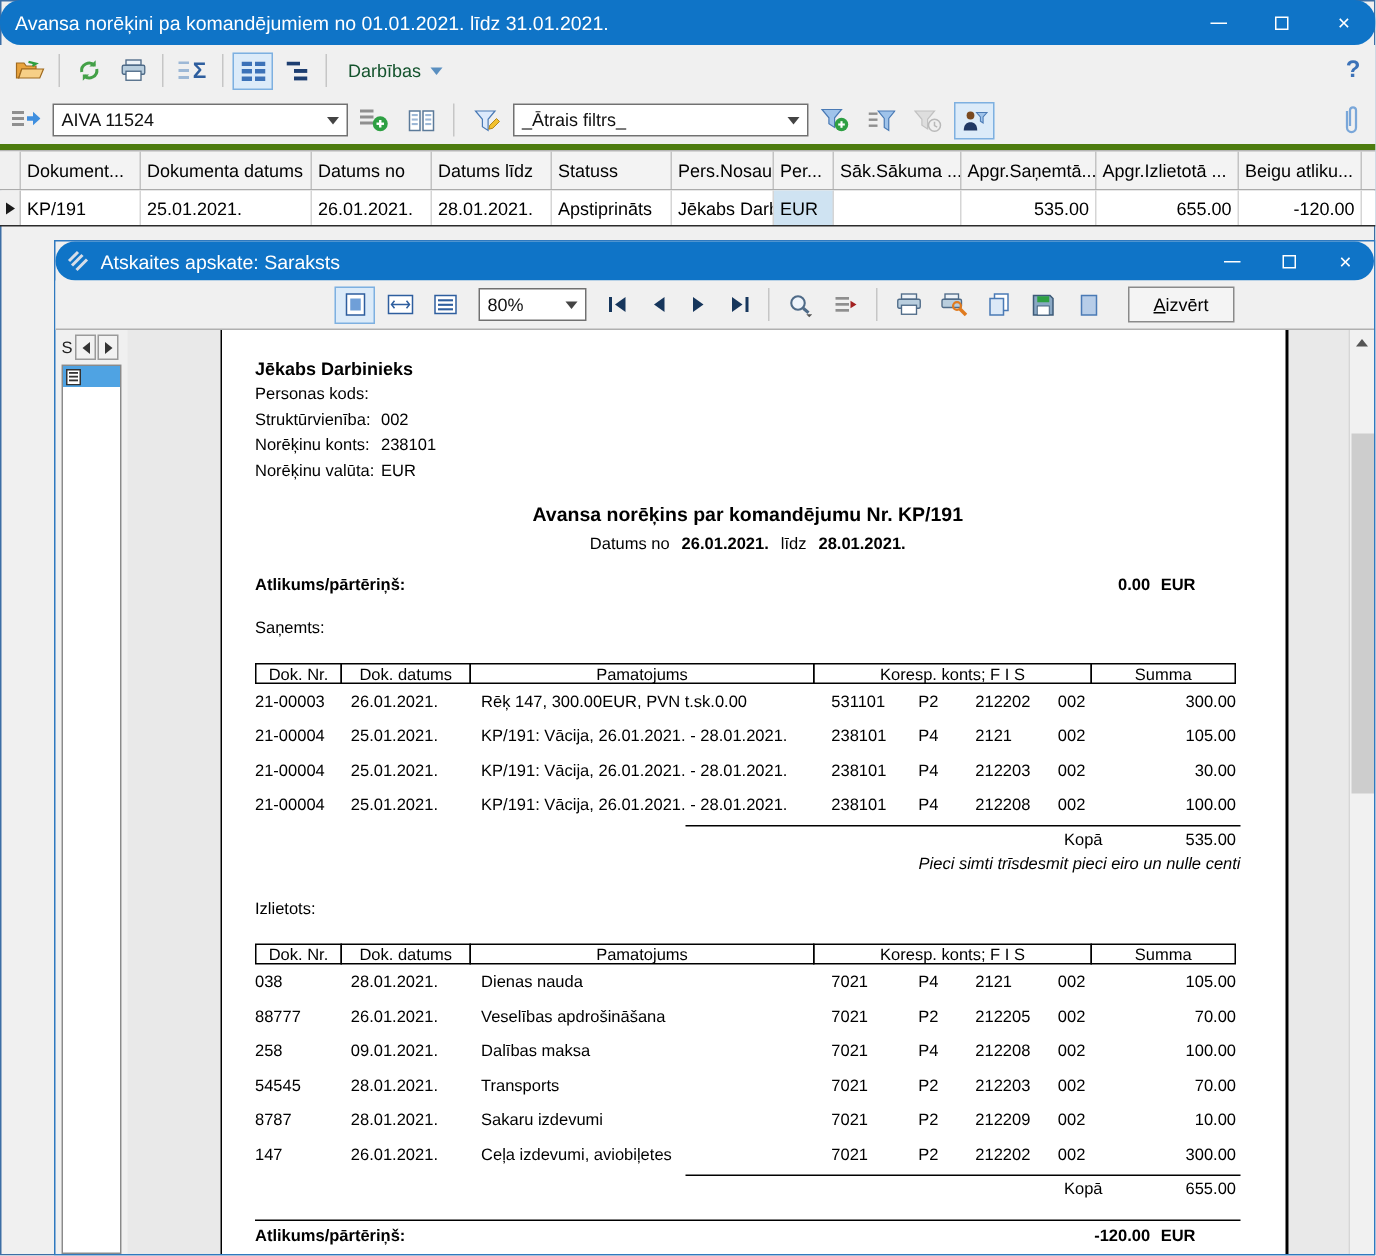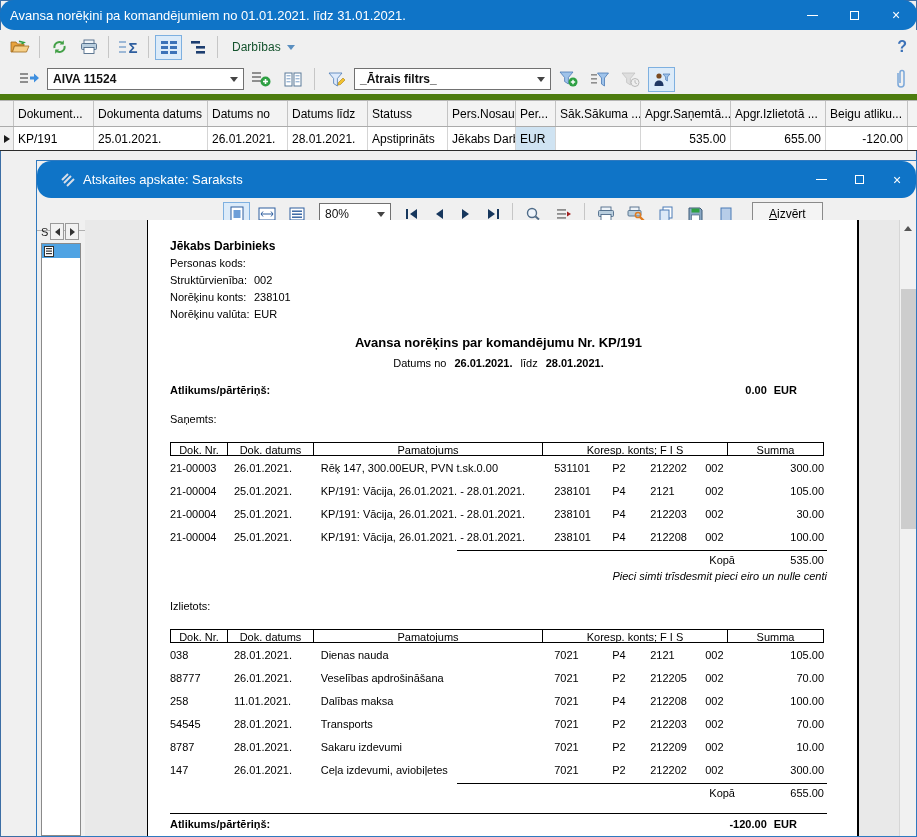--- a/index.html
+++ b/index.html
@@ -18,21 +18,21 @@
   .title-text { white-space:nowrap; overflow:hidden; }
   .win-controls { margin-left:auto; display:flex; height:100%; }
   .win-btn { width:42px; height:100%; display:flex; align-items:center; justify-content:center; }
   .glyph-min { width:11px; height:1px; background:#fff; display:block; }
   .glyph-max { width:9px; height:9px; border:1px solid #fff; display:block; }
   .glyph-close { font-size:14px; line-height:1; }
 
   
   .toolbar { display:flex; align-items:center; background:#f0f0f0; position:relative; }
   .toolbar-main { height:34px; padding-left:6px; gap:2px; }
-  .filter-bar  { height:36px; padding-left:16px; gap:4px; border-bottom:6px solid #4d7c0f;font-weight:bold; }
+  .filter-bar  { height:36px; padding-left:4px; gap:4px; border-bottom:4px solid #4d7c0f; }
   .ic { width:27px; height:25px; display:flex; align-items:center; justify-content:center; flex:0 0 auto; border:1px solid transparent; }
   .ic.pressed { background:#dcebf9; border:1px solid #7eb0e0; }
   .ic.disabled { opacity:.45; filter:grayscale(1); }
   .sep { width:1px; height:22px; background:#c6c6c6; margin:0 4px; flex:0 0 auto; }
   .tb-text-btn { display:flex; align-items:center; gap:6px; font-size:12px; color:#14532d; padding:4px 8px; }
   .chev-down { width:0; height:0; border-left:4px solid transparent; border-right:4px solid transparent; border-top:5px solid #5a8fc0; }
   .combo { height:22px; background:#fff; border:1px solid #717171; display:flex; align-items:center; font-size:12px; padding-left:5px; color:#111; }
   .combo .chev { margin-left:auto; margin-right:5px; width:0; height:0; border-left:4px solid transparent; border-right:4px solid transparent; border-top:5px solid #444; }
   .combo-view { width:197px; }
   .combo-filter { width:197px;gap:20px; }
@@ -53,21 +53,21 @@
   .num { justify-content:flex-end; }
   .gutter { width:14px; flex:0 0 auto; background:#f0f0f0; border-right:1px solid #c3c3c3; display:flex; align-items:center; justify-content:center; padding:0; }
   .gutter-arrow { width:0; height:0; border-left:6px solid #1a1a1a; border-top:4px solid transparent; border-bottom:4px solid transparent; }
   .w0{width:80px}.w1{width:114px}.w2{width:80px}.w3{width:80px}.w4{width:80px}.w5{width:68px}
   .w6{width:40px}.w7{width:85px}.w8{width:90px}.w9{width:95px}.w10{width:82px}
   .cell-highlight { background:#cfe3f2; }
   .grid-bottom-line { height:1px; background:#2b2b2b; }
 
   
   .report-window { position:absolute; left:36px; top:160px; width:881px; height:677px; background:#f0f0f0; border:1px solid #2f79bf; z-index:5; }
-  .child-titlebar { height:37px; font-size:13px; padding-left:24px; gap:8px; }
+  .child-titlebar { height:26px; font-size:13px; padding-left:8px; gap:8px; }
   .child-titlebar .win-btn { width:38px; }
   .preview-toolbar { height:33px; padding-left:186px; gap:3px; border-bottom:1px solid #b0b0b0; background:#f0f0f0; display:flex; align-items:center; }
   .nav-btn { width:24px; }
   .btn { height:24px; padding:0 16px; background:#f4f4f4; border:1px solid #8a8a8a; font-size:12px; display:flex; align-items:center; justify-content:center; margin-left:10px; }
   .btn .u { text-decoration:underline; }
 
   .preview-content { position:absolute; left:0; top:59px; right:0; bottom:0; }
   .side { position:absolute; left:4px; top:1px; width:43px; bottom:0; }
   .side-head { height:21px; display:flex; align-items:center; gap:1px; font-size:11px; color:#222; }
   .side-head .lbl { width:8px; overflow:hidden; }
@@ -612,21 +612,21 @@
           <span class="ck">
               <span class="k1">7021</span>
               <span class="k2">P2</span>
               <span class="k3">212205</span>
               <span class="k4">002</span>
             </span>
           <span class="cs">70.00</span>
         </div>
         <div class="rt-row">
           <span class="c1">258</span>
-          <span class="c2">11.01.2021.</span>
+          <span class="c2">09.01.2021.</span>
           <span class="c3">Dalības maksa</span>
           <span class="ck">
               <span class="k1">7021</span>
               <span class="k2">P4</span>
               <span class="k3">212208</span>
               <span class="k4">002</span>
             </span>
           <span class="cs">100.00</span>
         </div>
         <div class="rt-row">

